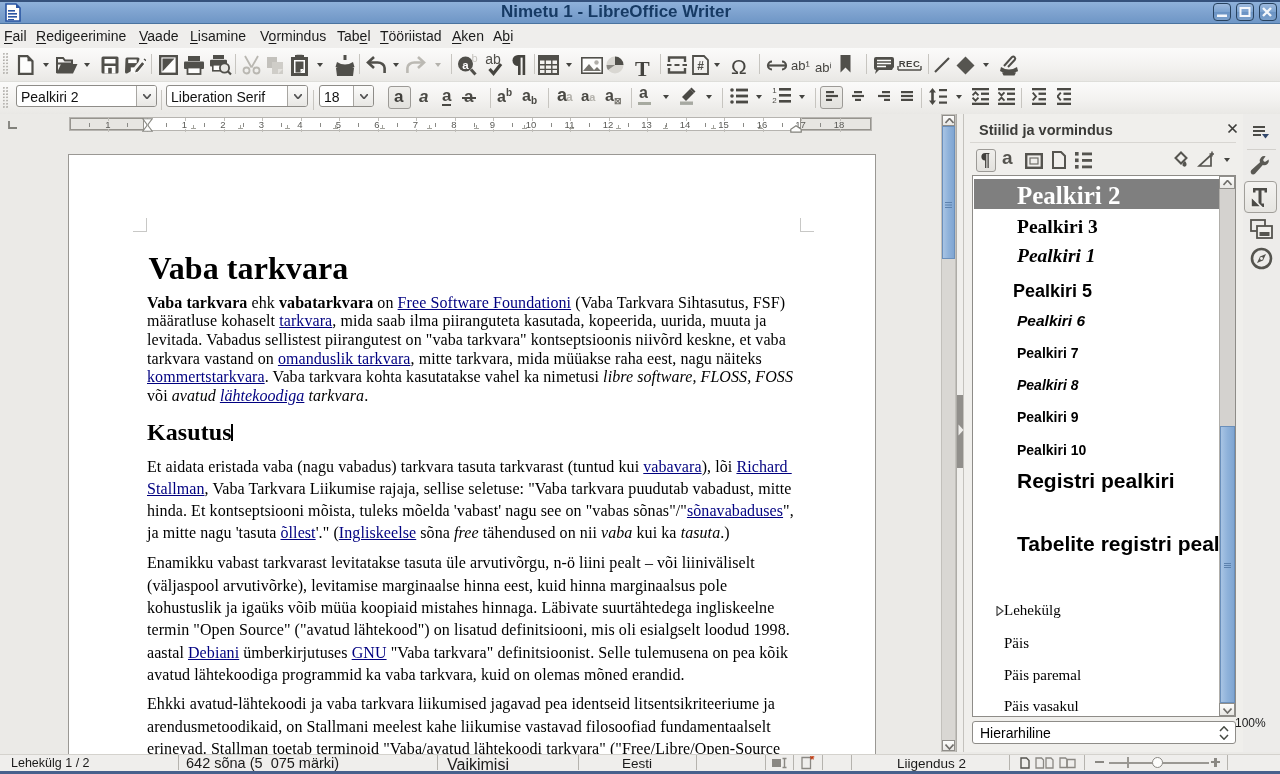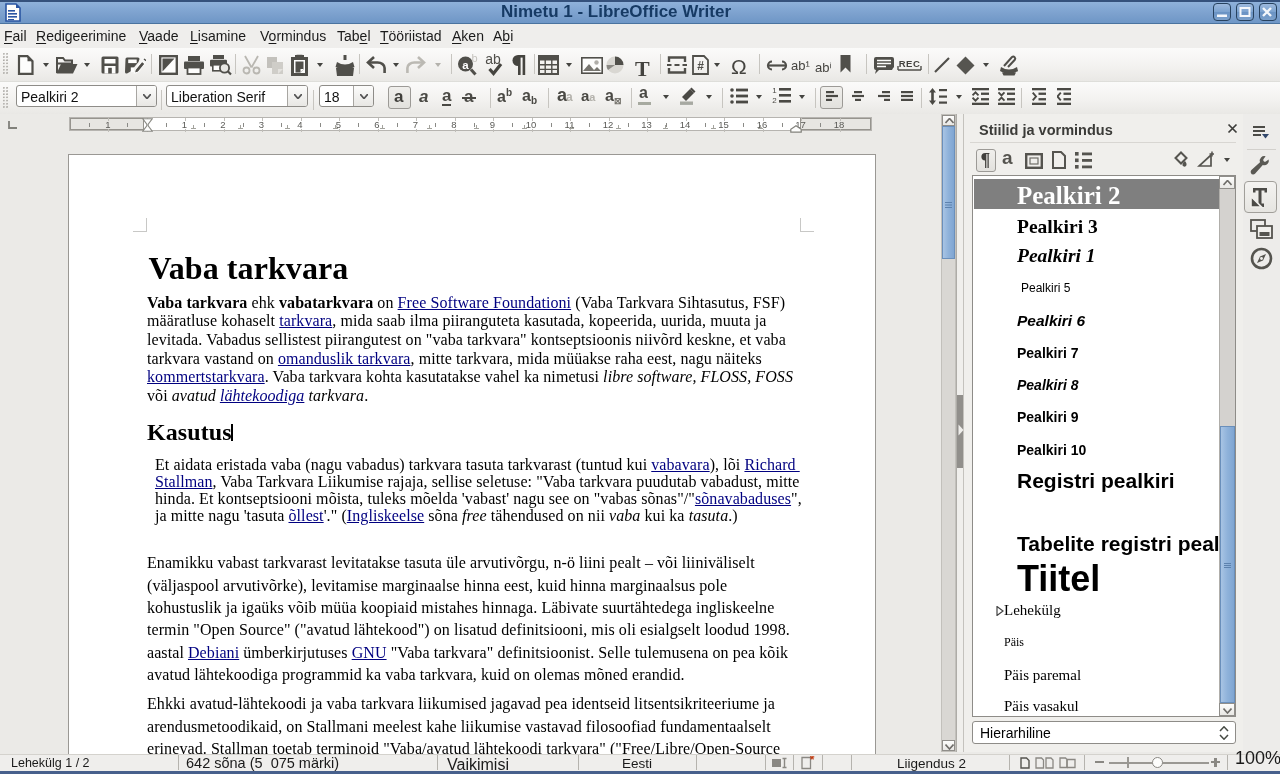--- a/index.html
+++ b/index.html
@@ -520,21 +520,21 @@
     <div class="abs" style="left:800px;top:81px;width:1px;height:14px;background:#c8c8c6"></div>
     <div class="doc-line" style="left:148.5px;top:112.6px;font-size:32px;line-height:36.8px;font-weight:bold">Vaba tarkvara</div>
     <div class="doc-line" style="left:147px;top:156.8px;line-height:18.6px"><b>Vaba tarkvara</b> ehk <b>vabatarkvara</b> on <a>Free Software Foundationi</a> (Vaba Tarkvara Sihtasutus, FSF)<br>
 määratluse kohaselt <a>tarkvara</a>, mida saab ilma piiranguteta kasutada, kopeerida, uurida, muuta ja<br>
 levitada. Vabadus sellistest piirangutest on "vaba tarkvara" kontseptsioonis niivõrd keskne, et vaba<br>
 tarkvara vastand on <a>omanduslik tarkvara</a>, mitte tarkvara, mida müüakse raha eest, nagu näiteks<br>
 <a>kommertstarkvara</a>. Vaba tarkvara kohta kasutatakse vahel ka nimetusi <i>libre software, FLOSS, FOSS</i><br>
 või <i>avatud <a>lähtekoodiga</a> tarkvara</i>.</div>
     <div class="doc-line" style="left:147px;top:282.3px;font-size:24px;line-height:27.6px;font-weight:bold">Kasutus</div>
     <div class="abs" style="left:231px;top:287px;width:1.6px;height:17px;background:#000"></div>
-    <div class="doc-line" style="left:155px;top:319.1px;line-height:17px">Et aidata eristada vaba (nagu vabadus) tarkvara tasuta tarkvarast (tuntud kui <a>vabavara</a>), lõi <a>Richard&nbsp;</a><br>
+    <div class="doc-line" style="left:147px;top:319.1px;line-height:22px">Et aidata eristada vaba (nagu vabadus) tarkvara tasuta tarkvarast (tuntud kui <a>vabavara</a>), lõi <a>Richard&nbsp;</a><br>
 <a>Stallman</a>, Vaba Tarkvara Liikumise rajaja, sellise seletuse: "Vaba tarkvara puudutab vabadust, mitte<br>
 hinda. Et kontseptsiooni mõista, tuleks mõelda 'vabast' nagu see on "vabas sõnas"/"<a>sõnavabaduses</a>",<br>
 ja mitte nagu 'tasuta <a>õllest</a>'." (<a>Ingliskeelse</a> sõna <i>free</i> tähendused on nii <i>vaba</i> kui ka <i>tasuta</i>.)</div>
     <div class="doc-line" style="left:147px;top:415.4px;line-height:22.3px">Enamikku vabast tarkvarast levitatakse tasuta üle arvutivõrgu, n-ö liini pealt – või liiniväliselt<br>
 (väljaspool arvutivõrke), levitamise marginaalse hinna eest, kuid hinna marginaalsus pole<br>
 kohustuslik ja igaüks võib müüa koopiaid mistahes hinnaga. Läbivate suurtähtedega ingliskeelne<br>
 termin "Open Source" ("avatud lähtekood") on lisatud definitsiooni, mis oli esialgselt loodud 1998.<br>
 aastal <a>Debiani</a> ümberkirjutuses <a>GNU</a> "Vaba tarkvara" definitsioonist. Selle tulemusena on pea kõik<br>
 avatud lähtekoodiga programmid ka vaba tarkvara, kuid on olemas mõned erandid.</div>
     <div class="doc-line" style="left:147px;top:556.4px;line-height:22.3px">Ehkki avatud-lähtekoodi ja vaba tarkvara liikumised jagavad pea identseid litsentsikriteeriume ja<br>
@@ -597,34 +597,33 @@
       <path d="M2 15 L14 15 L14 4 z" fill="none" stroke="#55544f" stroke-width="1.7"></path>
       <path d="M12.5 3 h5 M15 0.5 v5" stroke="#55544f" stroke-width="1.5"></path>
     </svg>
     <div class="abs darr" style="left:260px;top:44px"></div>
   </div>
   <div id="sblist" class="abs">
     <div class="abs" style="left:1px;top:3px;width:246px;height:30px;background:#7f7f7f"></div>
     <div class="srow ser" style="left:44px;top:5.6px;font-size:25px;font-weight:bold;color:#fff">Pealkiri 2</div>
     <div class="srow ser" style="left:44px;top:39.9px;font-size:19.5px;font-weight:bold">Pealkiri 3</div>
     <div class="srow ser" style="left:44px;top:68.6px;font-size:19.5px;font-weight:bold;font-style:italic">Pealkiri 1</div>
-    <div class="srow" style="left:48px;top:104.6px;font-size:12px;font-weight:normal">Pealkiri 5</div>
+    <div class="srow" style="left:40px;top:104.6px;font-size:18px;font-weight:bold">Pealkiri 5</div>
     <div class="srow" style="left:44px;top:136.3px;font-size:15.5px;font-weight:bold;font-style:italic">Pealkiri 6</div>
     <div class="srow" style="left:44px;top:169.4px;font-size:14px;font-weight:bold">Pealkiri 7</div>
     <div class="srow" style="left:44px;top:201.2px;font-size:14px;font-weight:bold;font-style:italic">Pealkiri 8</div>
     <div class="srow" style="left:44px;top:233.3px;font-size:14px;font-weight:bold">Pealkiri 9</div>
     <div class="srow" style="left:44px;top:265.5px;font-size:14px;font-weight:bold">Pealkiri 10</div>
     <div class="srow" style="left:44px;top:292.9px;font-size:21px;font-weight:bold">Registri pealkiri</div>
     <div class="srow" style="left:44px;top:356px;font-size:21px;font-weight:bold">Tabelite registri pealkiri</div>
-    <div class="srow" style="left:44px;top:382.4px;font-size:36px;font-weight:bold">Tiitel</div>
     <svg class="abs" style="left:23px;top:430px" width="8" height="10" viewBox="0 0 8 10">
         <path d="M1 0.5 L7 5 L1 9.5 z" fill="none" stroke="#444" stroke-width="1.2"></path>
       </svg>
     <div class="srow ser" style="left:31px;top:426px;font-size:15px">Lehekülg</div>
-    <div class="srow ser" style="left:31px;top:458.5px;font-size:12px">Päis</div>
+    <div class="srow ser" style="left:31px;top:458.5px;font-size:15px">Päis</div>
     <div class="srow ser" style="left:31px;top:490.5px;font-size:15px">Päis paremal</div>
     <div class="srow ser" style="left:31px;top:521.6px;font-size:15px">Päis vasakul</div>
 
     <div class="abs" style="left:246px;top:0;width:16px;height:540px;background:#d4d2cf;border-left:1px solid #b0aeaa;box-sizing:border-box"></div>
     <div class="sbtn abs" style="left:246px;top:0px;width:16px;height:13px">
       <svg style="position:absolute;left:3px;top:3px" width="9" height="6" viewBox="0 0 9 6">
           <path d="M0.5 5 L4.5 0.5 L8.5 5" fill="none" stroke="#6e6c68" stroke-width="1.6"></path>
         </svg>
     </div>
     <div class="abs" style="left:247px;top:250px;width:15px;height:277px;background:linear-gradient(90deg,#a8c4e4 0%,#8fb2da 50%,#7fa5d2 100%);border:1px solid #6a8fbb;box-sizing:border-box">
@@ -709,15 +708,15 @@
     <path d="M8 2.5 v8" stroke="#8a8883" stroke-width="1.3"></path>
   </svg>
   <div class="ssep" style="left:1084px;top:755px"></div>
   <div class="abs" style="left:1095px;top:761px;width:9px;height:2.4px;background:#8a8883"></div>
   <div class="abs" style="left:1109px;top:762px;width:100px;height:1.6px;background:#9a9893"></div>
   <div class="abs" style="left:1127px;top:757px;width:2px;height:11px;background:#9a9893"></div>
   <div class="abs" style="left:1152px;top:757px;width:11px;height:11px;border-radius:50%;background:#fdfdfc;border:1.6px solid #8a8883;box-sizing:border-box"></div>
   <div class="abs" style="left:1211px;top:761px;width:9px;height:2.4px;background:#8a8883"></div>
   <div class="abs" style="left:1211px;top:757.7px;width:2.4px;height:9px;background:#8a8883;margin-left:3.3px"></div>
   <div class="ssep" style="left:1227px;top:755px"></div>
-  <div class="st abs" style="left:1235px;top:748px;font-size:18px">100%</div>
+  <div class="st abs" style="left:1235px;top:716px;font-size:12px">100%</div>
 </div>
 <div id="winbottom" class="abs"></div>
 
 </body></html>

